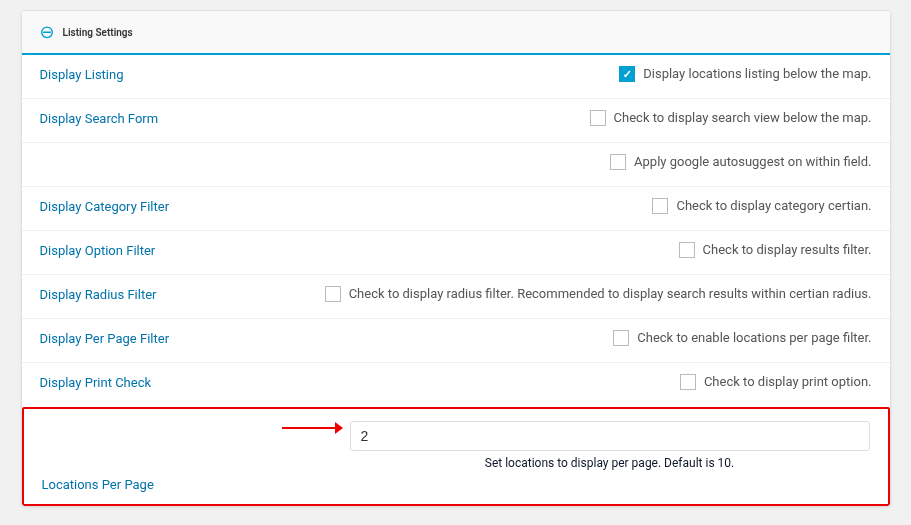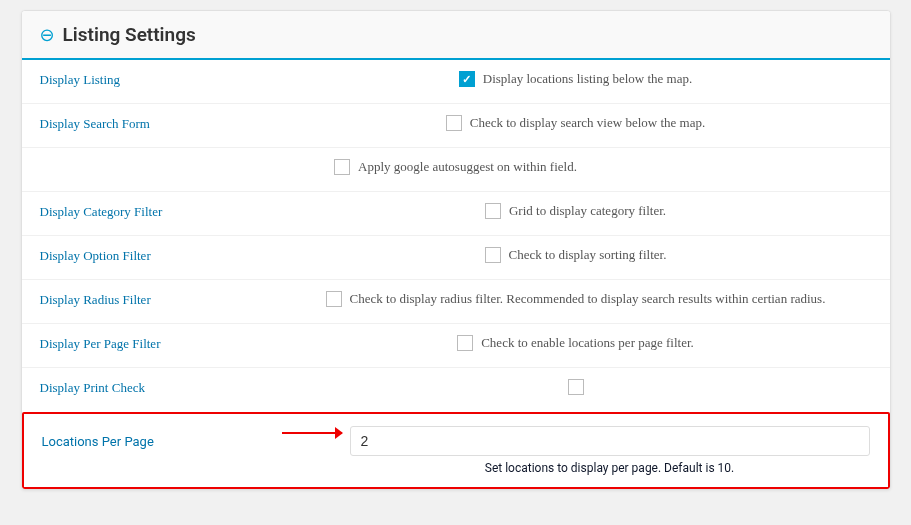--- a/index.html
+++ b/index.html
@@ -27,27 +27,26 @@
       border-bottom: 2px solid #00a0d2;
       background: #f9f9f9;
       gap: 8px;
     }
     .card-header-icon {
       color: #00a0d2;
       font-size: 18px;
       line-height: 1;
     }
     .card-header-title {
-      font-size: 19px;
+      font-size: 10px;
       font-weight: 600;
       color: #333;
     }
     .card-body {
       padding: 0;
-      font-family: Liberation Serif, serif;
     }
     .settings-row {
       display: flex;
       align-items: flex-start;
       padding: 10px 18px;
       border-bottom: 1px solid #f0f0f0;
       min-height: 44px;
     }
     .settings-row:last-child {
       border-bottom: none;
@@ -56,21 +55,21 @@
       width: 240px;
       min-width: 240px;
       font-size: 13px;
       color: #0073aa;
       padding-top: 2px;
       font-weight: 400;
     }
     .settings-control {
       flex: 1;
       display: flex;
-      align-items: center;
+      align-items: flex-end;
       flex-direction: column;
       gap: 4px;
     }
     .settings-control-row {
       display: flex;
       align-items: center;
       gap: 8px;
     }
     .settings-control-desc {
       font-size: 13px;
@@ -181,30 +180,30 @@
             <div class="checkbox-input"></div>
             <span class="settings-control-desc">Apply google autosuggest on within field.</span>
           </div>
         </div>
       </div>
       <div class="settings-row">
         <span class="settings-label">Display Category Filter</span>
         <div class="settings-control">
           <div class="settings-control-row">
             <div class="checkbox-input"></div>
-            <span class="settings-control-desc">Grid to display category filter.</span>
+            <span class="settings-control-desc">Check to display category certian.</span>
           </div>
         </div>
       </div>
       <div class="settings-row">
         <span class="settings-label">Display Option Filter</span>
         <div class="settings-control">
           <div class="settings-control-row">
             <div class="checkbox-input"></div>
-            <span class="settings-control-desc">Check to display sorting filter.</span>
+            <span class="settings-control-desc">Check to display results filter.</span>
           </div>
         </div>
       </div>
       <div class="settings-row">
         <span class="settings-label">Display Radius Filter</span>
         <div class="settings-control">
           <div class="settings-control-row">
             <div class="checkbox-input"></div>
             <span class="settings-control-desc">Check to display radius filter. Recommended to display search results within certian radius.</span>
           </div>
@@ -217,26 +216,27 @@
             <div class="checkbox-input"></div>
             <span class="settings-control-desc">Check to enable locations per page filter.</span>
           </div>
         </div>
       </div>
       <div class="settings-row">
         <span class="settings-label">Display Print Check</span>
         <div class="settings-control">
           <div class="settings-control-row">
             <div class="checkbox-input"></div>
+            <span class="settings-control-desc">Check to display print option.</span>
           </div>
         </div>
       </div>
     </div>
   <div class="locations-per-page-row">
-    <div style="width:240px; min-width:240px; display:flex; align-items:center; padding-top:6px;">
+    <div style="width:240px; min-width:240px; display:flex; align-items:center; padding-top:6px;margin-top:48px;">
       <span class="settings-label" style="width:auto; min-width:auto;">Locations Per Page</span>
     </div>
     <div class="arrow-container">
       <div class="arrow-line"></div>
     </div>
     <div class="per-page-input-wrap">
       <input class="per-page-input" type="text" id="per-page-input" value="2" style="">
       <span class="per-page-hint">Set locations to display per page. Default is 10.</span>
     </div>
   </div>

